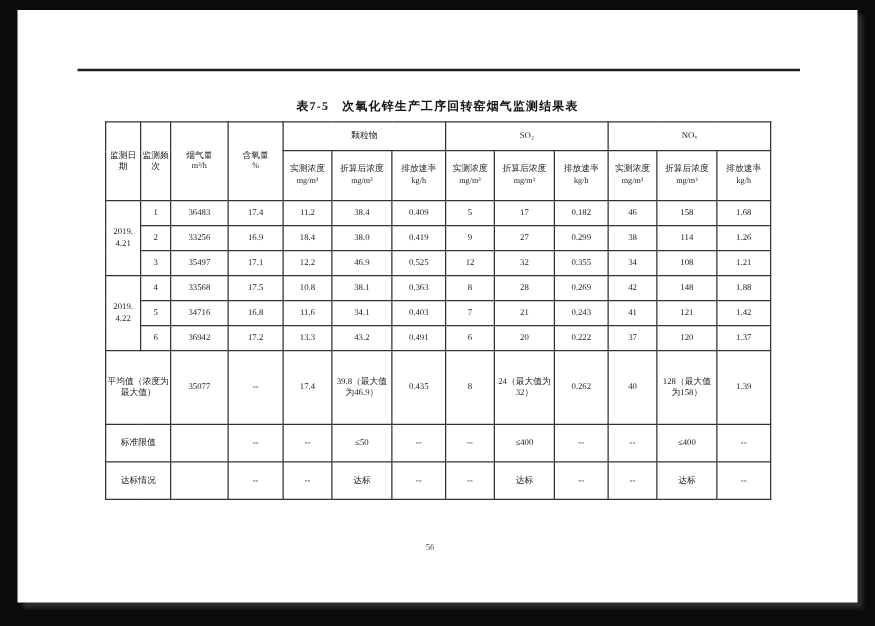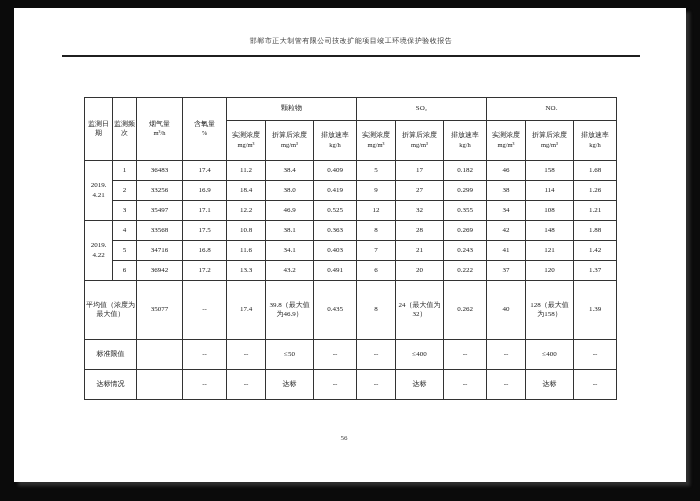--- a/index.html
+++ b/index.html
@@ -42,23 +42,23 @@
   .page-num{
     position:absolute;top:426px;left:0;width:660px;text-align:center;
     font-size:7px;color:#444;
   }
 </style>
 </head>
 <body>
 
 <div class="page">
 
-  <div class="doc-header">邯郸市正大制管有限公司技改扩能项目竣工环境保护验收报告</div>
   <div class="header-rule"></div>
 
+  <div class="tbl-title">表7-5　次氧化锌生产工序回转窑烟气监测结果表</div>
 
   <table class="monitor">
     <colgroup>
       <col style="width:28px">
         <col style="width:24px">
         <col style="width:46px">
         <col style="width:44px">
       <col style="width:39px">
         <col style="width:48px">
         <col style="width:43px">

